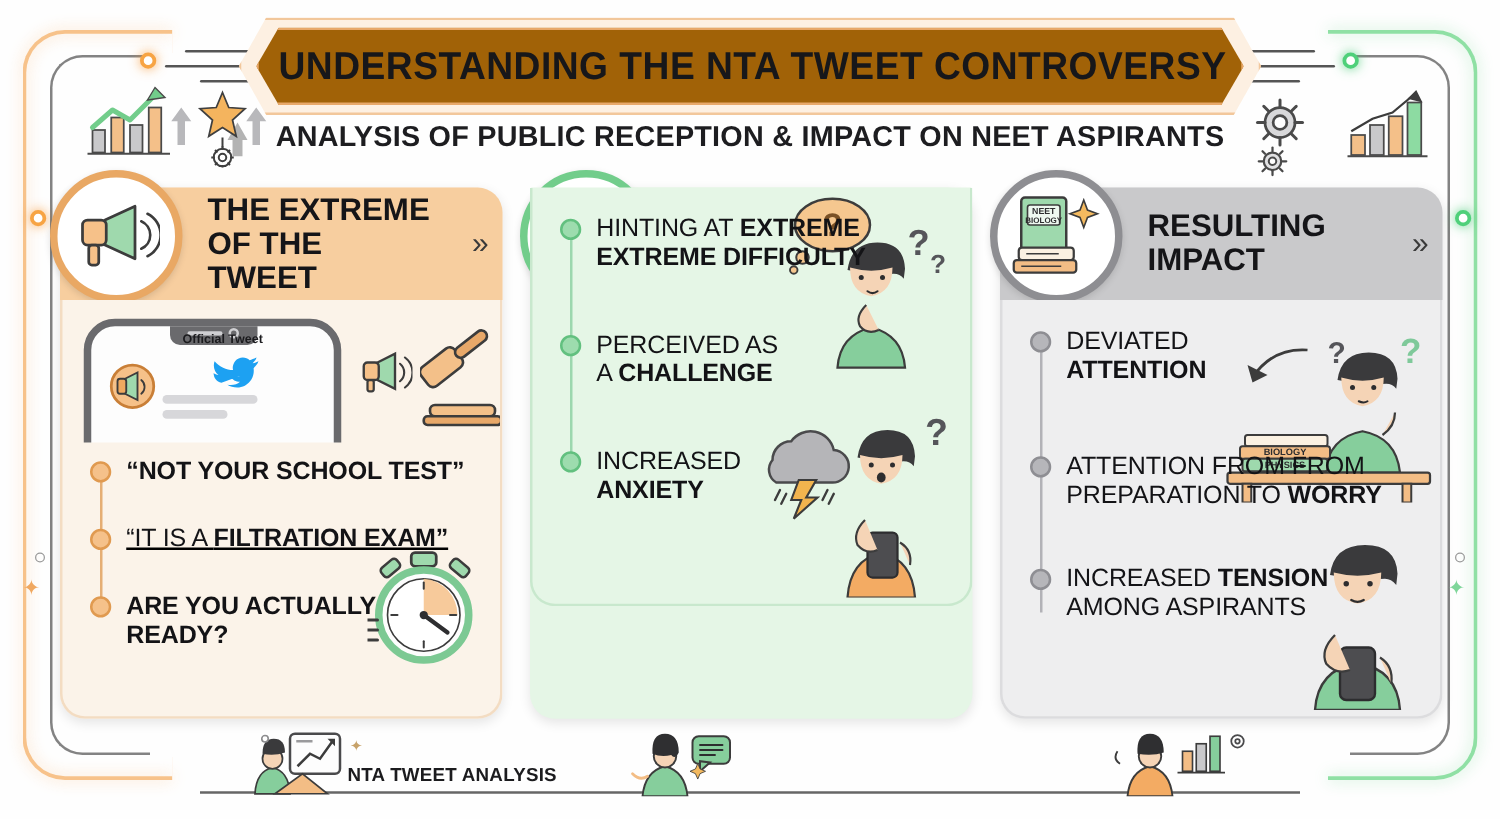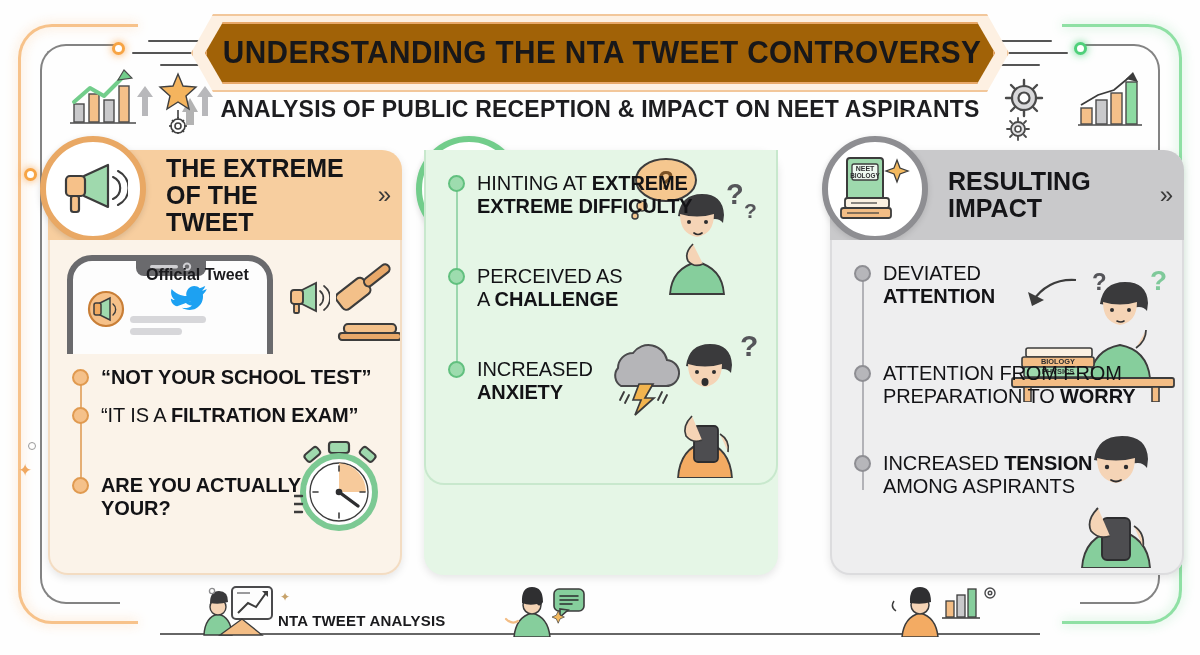--- a/index.html
+++ b/index.html
@@ -129,21 +129,21 @@
   .c1 { left: 48px; background: #fbf3e9; }
   .c1 .card-head { background: #f7ce9f; }
   .c1 .card-body { background: #fbf3e9; border: 2px solid #f3dcc2; border-top: none; }
   .c1 .badge { border: 6px solid #e9a864; box-shadow: 0 2px 6px rgba(0,0,0,.13); }
   
   .c2 { left: 424px; background: #e5f6e6; }
   .c2 .card-head { background: #bfe9c4; }
   .c2 .card-body { background: #e5f6e6; border: 2px solid #c8e8cd; border-top: none; }
   .c2 .badge { border: 6px solid #72cd8b; box-shadow: 0 2px 6px rgba(0,0,0,.13); }
   
-  .c3 { left: 800px; background: #eeeeef; margin-left: 30px; }
+  .c3 { left: 800px; background: #eeeeef; }
   .c3 .card-head { background: #c9c9cb; }
   .c3 .card-body { background: #eeeeef; border: 2px solid #dcdcde; border-top: none; }
   .c3 .badge { border: 6px solid #8e8e92; box-shadow: 0 2px 6px rgba(0,0,0,.13); }
 
   
   .bullets { position: absolute; left: 22px; top: 0; width: 312px; }
   .bullet { position: absolute; display: flex; align-items: flex-start; }
   .dot {
     width: 17px; height: 17px; border-radius: 50%; flex: none;
     margin-top: 3px; margin-right: 12px; position: relative; z-index: 2;
@@ -320,21 +320,21 @@
           <circle cx="40" cy="55" r="17" fill="#f6c189" stroke="#c97f37" stroke-width="2.2"></circle>
           <polygon points="34,49 44,44 44,66 34,61" fill="#9fd9ad" stroke="#3c3c3c" stroke-width="1.5"></polygon>
           <rect x="28" y="49" width="7" height="12" rx="2" fill="#f0a95f" stroke="#3c3c3c" stroke-width="1.5"></rect>
           <g fill="none" stroke="#3c3c3c" stroke-width="1.4" stroke-linecap="round">
             <path d="M47 50 A7 7 0 0 1 47 61"></path>
           </g>
           <rect x="64" y="62" width="76" height="7" rx="3.5" fill="#d7d7da"></rect>
           <rect x="64" y="74" width="52" height="7" rx="3.5" fill="#d7d7da"></rect>
           <path d="M182 42 c-4 2 -7 2 -10 0 c2 4 6 6 10 6 c-3 3 -8 4 -13 3 c5 3 12 4 18 1 c7 -4 10 -11 9 -18 c2 -2 4 -4 5 -7 c-2 1 -4 2 -6 2 c2 -2 3 -3 4 -6 c-2 1 -5 2 -7 3 c-4 -4 -11 -4 -15 1 c-2 3 -3 6 -2 9 c-7 0 -14 -3 -19 -9 c-2 5 0 11 4 14 c-2 0 -4 -1 -5 -2 c0 5 3 9 8 10 z" transform="translate(-16,14) scale(0.78)" fill="#1da1f2"></path>
         </svg>
-        <div class="art" style="left:96px; top:26px; font-size:16px; font-weight:700; color:#1a1a1d;">Official Tweet</div>
+        <div class="art" style="left:96px; top:26px; font-size:10px; font-weight:700; color:#1a1a1d;">Official Tweet</div>
 
         <svg class="art" style="left:238px; top:40px;" width="42" height="36" viewBox="0 0 42 36">
           <polygon points="14,10 28,3 28,31 14,24" fill="#9fd9ad" stroke="#3c3c3c" stroke-width="1.9"></polygon>
           <rect x="3" y="10" width="12" height="14" rx="3" fill="#f6c189" stroke="#3c3c3c" stroke-width="1.9"></rect>
           <rect x="6" y="24" width="5" height="9" rx="1.6" fill="#f6c189" stroke="#3c3c3c" stroke-width="1.8"></rect>
           <g fill="none" stroke="#3c3c3c" stroke-width="1.7" stroke-linecap="round">
             <path d="M32 11 A9 9 0 0 1 32 25"></path>
             <path d="M36 6 A15 15 0 0 1 36 30"></path>
           </g>
         </svg>
@@ -369,27 +369,27 @@
               <line x1="0" y1="72" x2="8" y2="72"></line>
           </g>
         </svg>
 
         <div class="bullets">
           <div class="spine" style="top:132px; height:110px;"></div>
           <div class="bullet" style="top:126px;">
             <span class="dot"></span>
             <span class="btext"><b>“NOT YOUR SCHOOL TEST”</b></span>
           </div>
-          <div class="bullet" style="top:164px;">
+          <div class="bullet" style="top:180px;text-decoration:underline;">
             <span class="dot"></span>
             <span class="btext"><span>“IT IS A </span><b>FILTRATION EXAM”</b></span>
           </div>
           <div class="bullet" style="top:234px;">
             <span class="dot"></span>
-            <span class="btext" style="max-width:215px;"><b>ARE YOU ACTUALLY YOUR?</b></span>
+            <span class="btext" style="max-width:215px;"><b>ARE YOU ACTUALLY READY?</b></span>
           </div>
         </div>
       </div>
     </div>
 
     <div class="card c2">
       <div class="badge">
         <svg width="80" height="74" viewBox="0 0 80 74">
           <path d="M20 30 q2 -18 18 -18 q16 0 17 17 l-1 6 q-2 -3 -6 -3 q-14 1 -23 -3 z" fill="#3a3a3c"></path>
           <path d="M22 28 q0 16 13 18 q13 -2 13 -18 q-13 4 -26 0 z" fill="#f5d4b6"></path>

